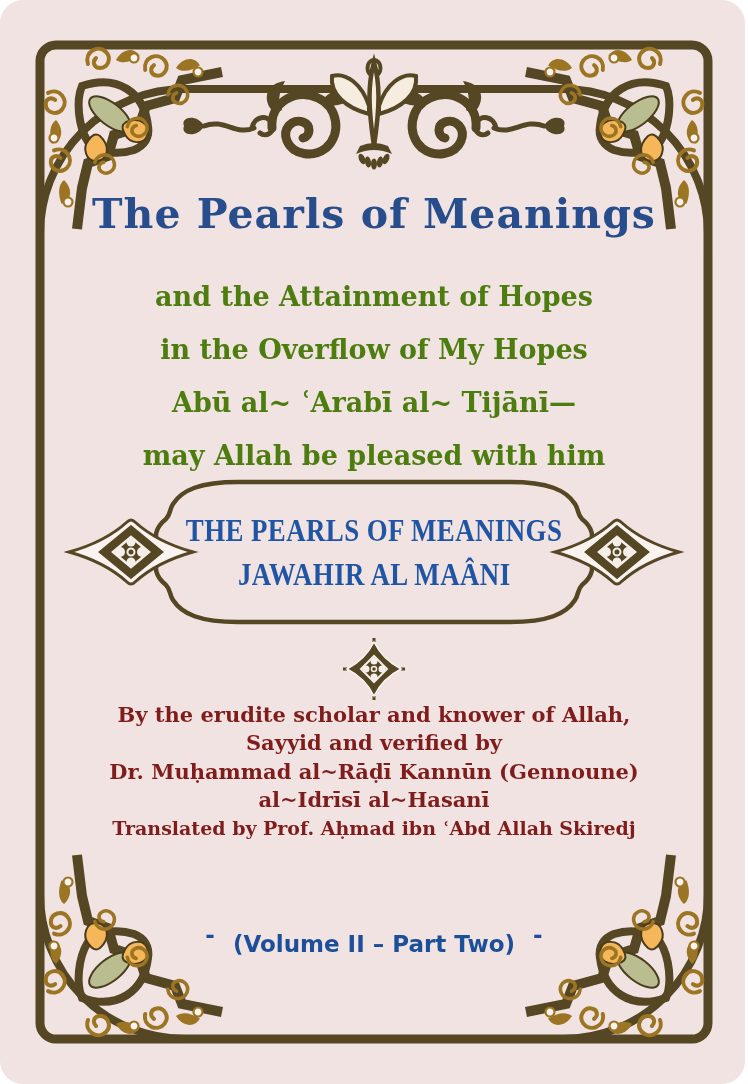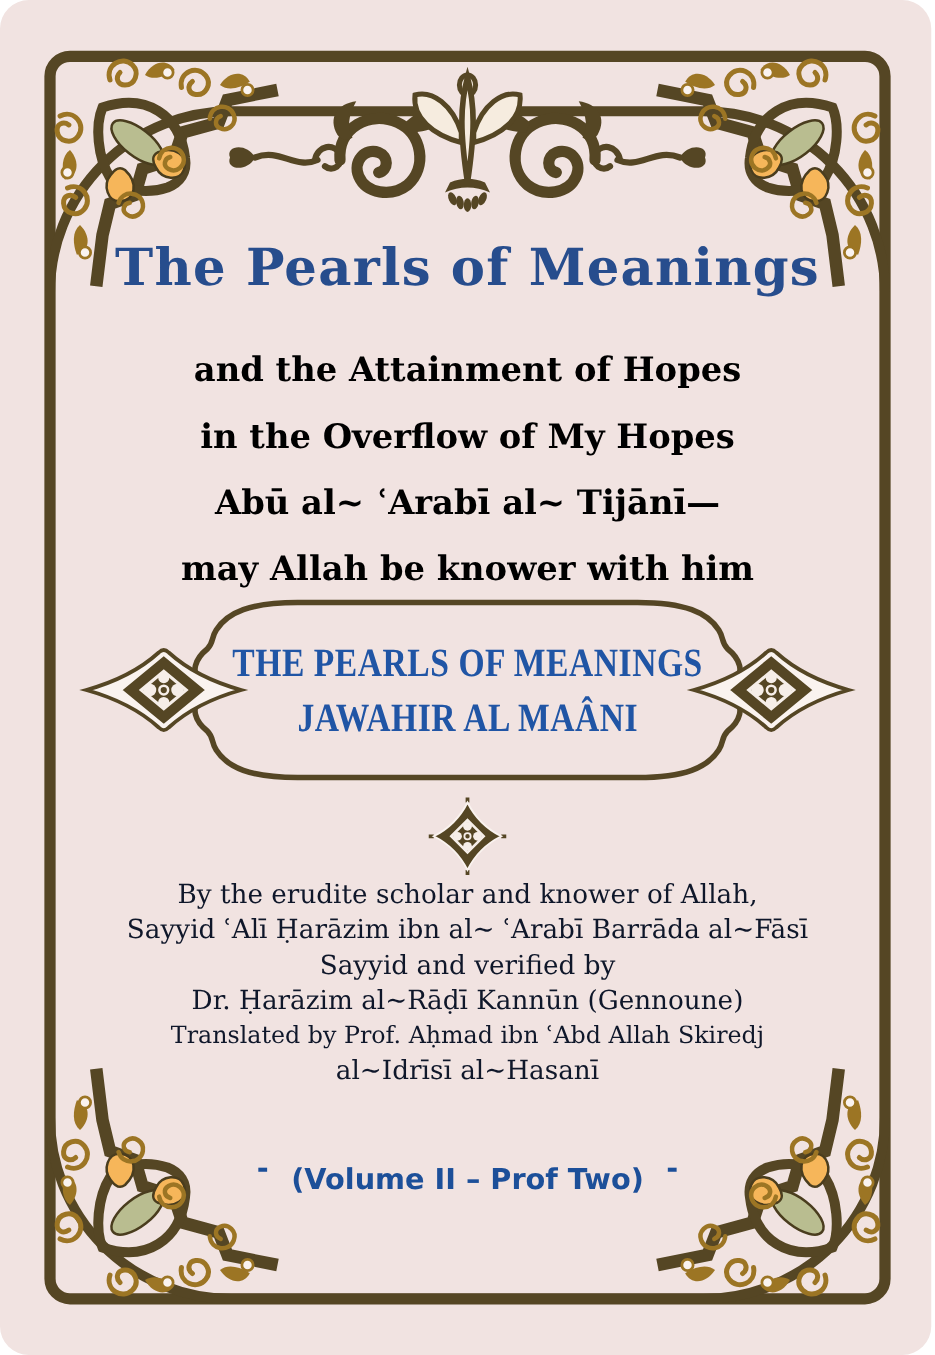--- a/index.html
+++ b/index.html
@@ -11,32 +11,32 @@
     font-family:"DejaVu Serif", serif;
     border-radius:23px;
   }
   .frame{position:absolute;left:0;top:0;width:748px;height:1084px;}
   .txt{position:absolute;left:0;width:748px;text-align:center;}
   .title{
     top:190px;
     font-size:41px;font-weight:700;letter-spacing:1px;
     color:#274d8d;
   }
-  .subtitles{top:270px;font-size:27px;font-weight:700;line-height:53px;color:#000000;}
+  .subtitles{top:270px;font-size:27px;font-weight:700;line-height:53px;color:#4d7c0f;}
   .centerbox{
     position:absolute;left:148px;top:482px;width:452px;height:140px;
     display:flex;flex-direction:column;justify-content:center;align-items:center;gap:8px;
     color:#2055a5;
   }
   .centerbox .boxline{
     font-family:"Liberation Serif", serif;
     font-size:32px;font-weight:700;letter-spacing:0.5px;line-height:36px;
     transform:scaleX(0.84);transform-origin:center;white-space:nowrap;
   }
-  .credits{top:701px;font-size:21px;font-weight:400;line-height:28.3px;color:#0f172a;}
+  .credits{top:701px;font-size:21px;font-weight:700;line-height:28.3px;color:#7f1d1d;}
   .credits div:nth-child(5), .credits div:nth-child(7){font-size:19px;}
   .volume{
     top:931px;
     font-family:"DejaVu Sans", sans-serif;
     font-size:23px;font-weight:700;color:#1c4f99;
   }
   .volume .mid{margin:0 10px;}
   .rdash{display:inline-block;transform:translateY(-9px);font-weight:700;}
 </style>
 </head>
@@ -170,36 +170,35 @@
       <circle r="2.5" fill="#554624" stroke="#f6eee8" stroke-width="1.5"></circle>
     </g>
   </svg>
 
   <div class="txt title">The Pearls of Meanings</div>
 
   <div class="txt subtitles">
     <div>and the Attainment of Hopes</div>
     <div>in the Overflow of My Hopes</div>
     <div>Abū al~ ʿArabī al~ Tijānī—</div>
-    <div>may Allah be knower with him</div>
+    <div>may Allah be pleased with him</div>
   </div>
 
   <div class="centerbox">
     <div class="boxline">THE PEARLS OF MEANINGS</div>
     <div class="boxline">JAWAHIR AL MAÂNI</div>
   </div>
 
   <div class="txt credits">
     <div>By the erudite scholar and knower of Allah,</div>
-    <div>Sayyid ʿAlī Ḥarāzim ibn al~ ʿArabī Barrāda al~Fāsī</div>
     <div>Sayyid and verified by</div>
-    <div>Dr. Ḥarāzim al~Rāḍī Kannūn (Gennoune)</div>
+    <div>Dr. Muḥammad al~Rāḍī Kannūn (Gennoune)</div>
+    <div>al~Idrīsī al~Hasanī</div>
     <div>Translated by Prof. Aḥmad ibn ʿAbd Allah Skiredj</div>
-    <div>al~Idrīsī al~Hasanī</div>
   </div>
 
   <div class="txt volume">
     <span class="rdash">-</span>
-    <span class="mid">(Volume II – Prof Two)</span>
+    <span class="mid">(Volume II – Part Two)</span>
     <span class="rdash">-</span>
   </div>
 
 </div>
 
 </body></html>

